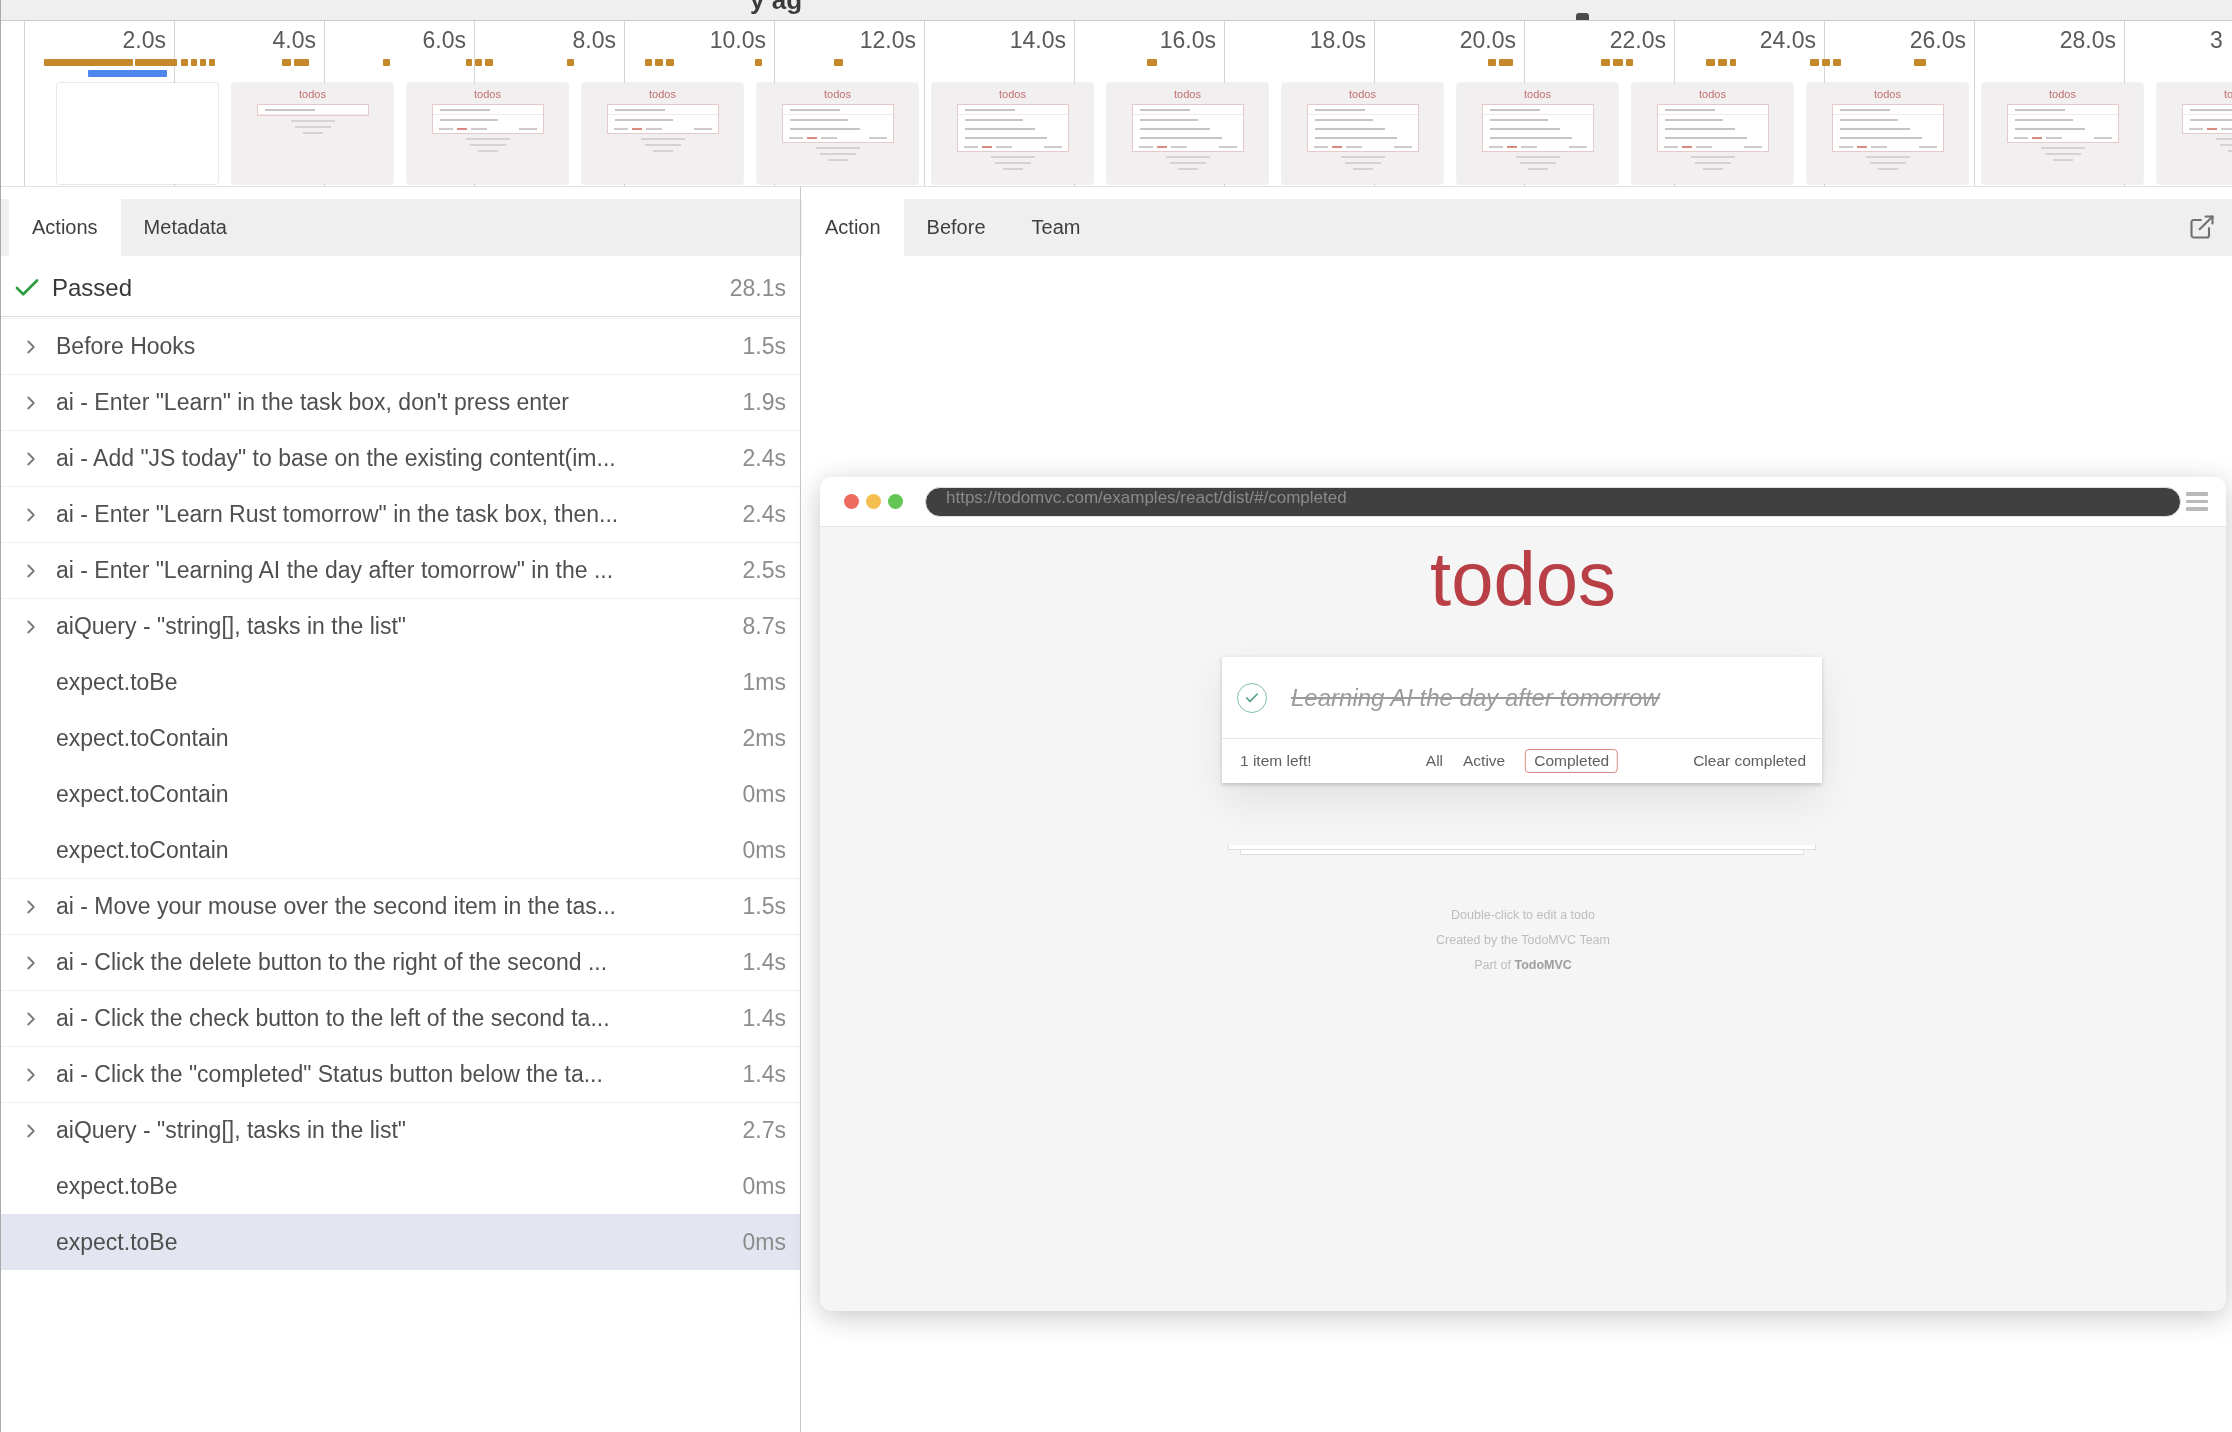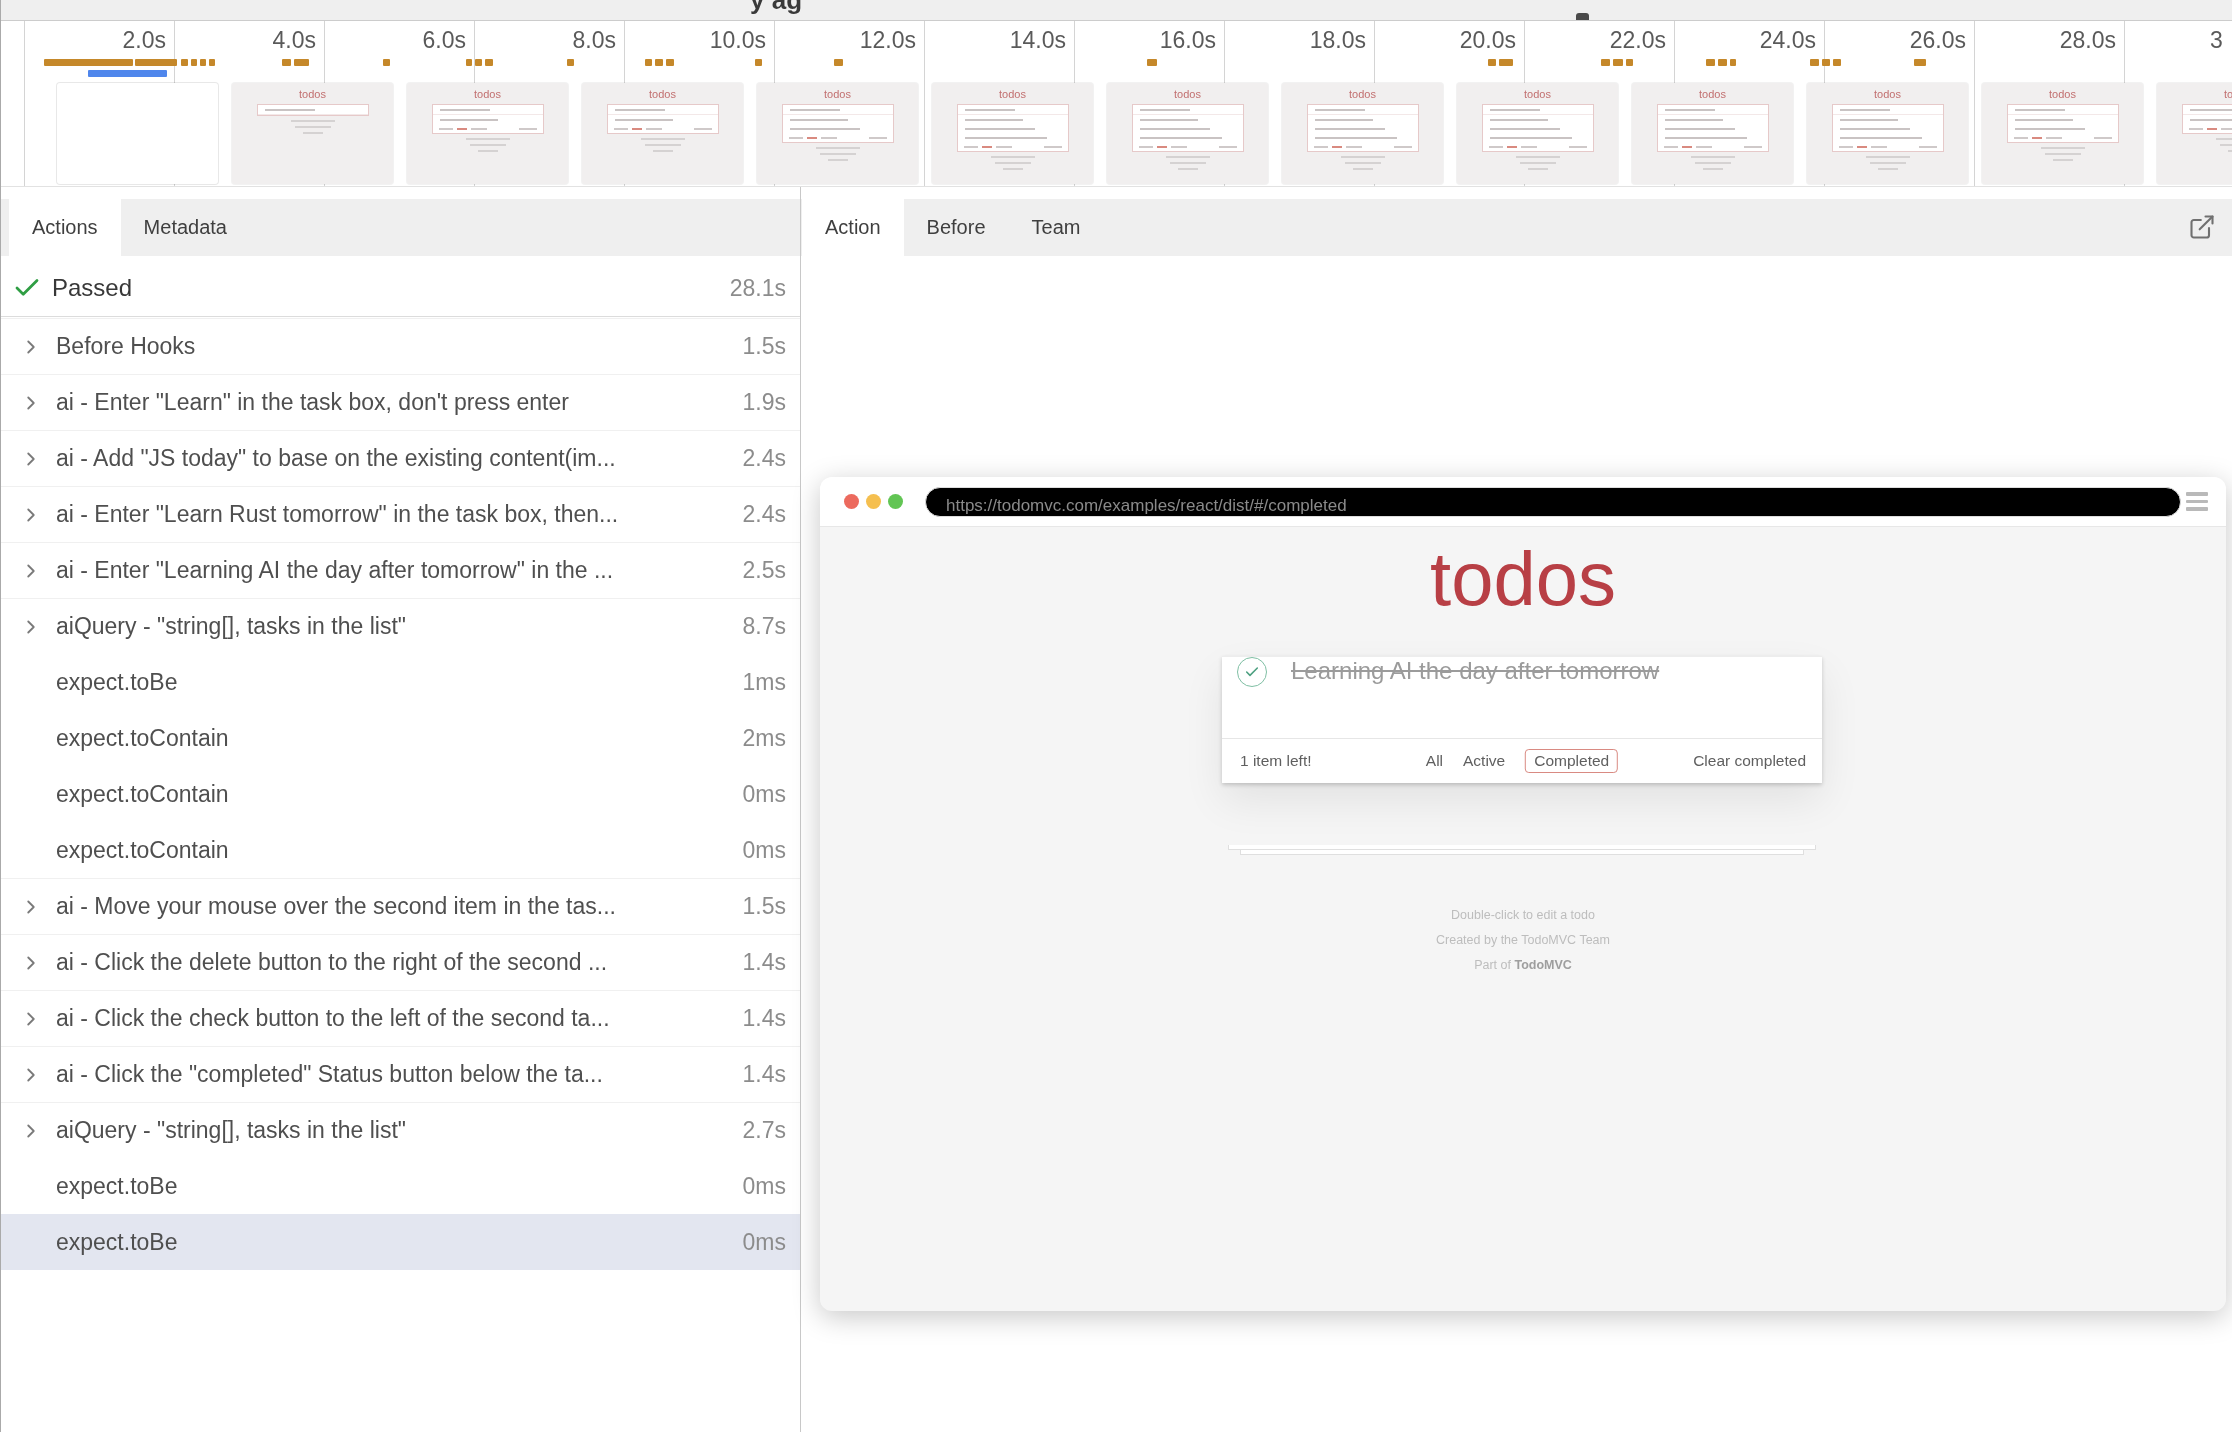--- a/index.html
+++ b/index.html
@@ -58,33 +58,33 @@
   .arow .dur { color:#8c8c8c; padding:0 14px 0 10px; flex:none; }
   .vdivider { position:absolute; left:800px; top:187px; width:1px; height:1245px; background:#c8c8c8; }
 
   
   .bwindow { position:absolute; left:820px; top:477px; width:1406px; height:834px; border-radius:12px;
              background:#f5f5f5; box-shadow:0 6px 28px rgba(0,0,0,0.22); }
   .chrome { height:50px; background:#fff; border-radius:12px 12px 0 0; border-bottom:1px solid #e7e7e7;
             display:flex; align-items:center; }
   .dots { margin-left:24px; display:flex; gap:7px; }
   .dot { width:15px; height:15px; border-radius:50%; }
-  .urlbar { margin-left:22px; width:1256px; height:30px; border-radius:15px; border:1px solid #ddd; background:#000000;
-            display:flex; align-items:flex-end; padding-left:20px; font-size:17px; color:#8a8a8a; white-space:nowrap; overflow:hidden; }
+  .urlbar { margin-left:22px; width:1256px; height:30px; border-radius:15px; border:1px solid #ddd; background:#404040;
+            display:flex; align-items:flex-start; padding-left:20px; font-size:17px; color:#8a8a8a; white-space:nowrap; overflow:hidden; }
   .burger { margin-left:auto; margin-right:18px; display:flex; flex-direction:column; gap:4px; }
   .burger i { display:block; width:22px; height:3.5px; background:#b9b9b9; border-radius:1px; }
   .page { position:relative; height:783px; background:#f5f5f5; border-radius:0 0 12px 12px; overflow:hidden; }
 
   .app-title { position:absolute; top:8px; width:100%; text-align:center; font-size:76px; font-weight:200; }
   .card { position:absolute; left:402px; top:129px; width:600px; background:#fff;
           box-shadow:0 2px 4px rgba(0,0,0,0.18), 0 18px 42px rgba(0,0,0,0.08); }
   .input-row { height:62px; display:flex; align-items:center; }
   .toggle-chev { margin-left:18px; width:24px; height:24px; flex:none; }
   .placeholder { margin-left:26px; font-style:italic; font-size:24px; color:#8f8f8f; }
-  .todo-row { height:82px; display:flex; border-top:1px solid #ededed; }
+  .todo-row { height:82px; display:flex; align-items:center; border-top:1px solid #ededed;font-style:italic; }
   .ring { margin-left:15px; width:30px; height:30px; border:1px solid #7fbfa4; border-radius:50%;
           display:flex; align-items:center; justify-content:center; flex:none; }
   .todo-text { margin-left:24px; font-size:24px; color:#9b9b9b; text-decoration:line-through; }
   .card-footer { height:45px; border-top:1px solid #e6e6e6; position:relative; font-size:15.5px; color:#5f5f5f; }
   .items-left { position:absolute; left:18px; top:50%; transform:translateY(-50%); }
   .filters { position:absolute; left:50%; top:50%; transform:translate(-50%,-50%); display:flex; gap:20px; align-items:center; }
   .chip { border:1px solid #d98a82; border-radius:4px; padding:2px 8px; }
   .clear-btn { position:absolute; right:16px; top:50%; transform:translateY(-50%); }
   .sheet { position:absolute; background:#fff; border:1px solid #dfdfdf; border-top:none; }
   .sheet.s1 { left:408px; top:318px; width:588px; height:5px; }

